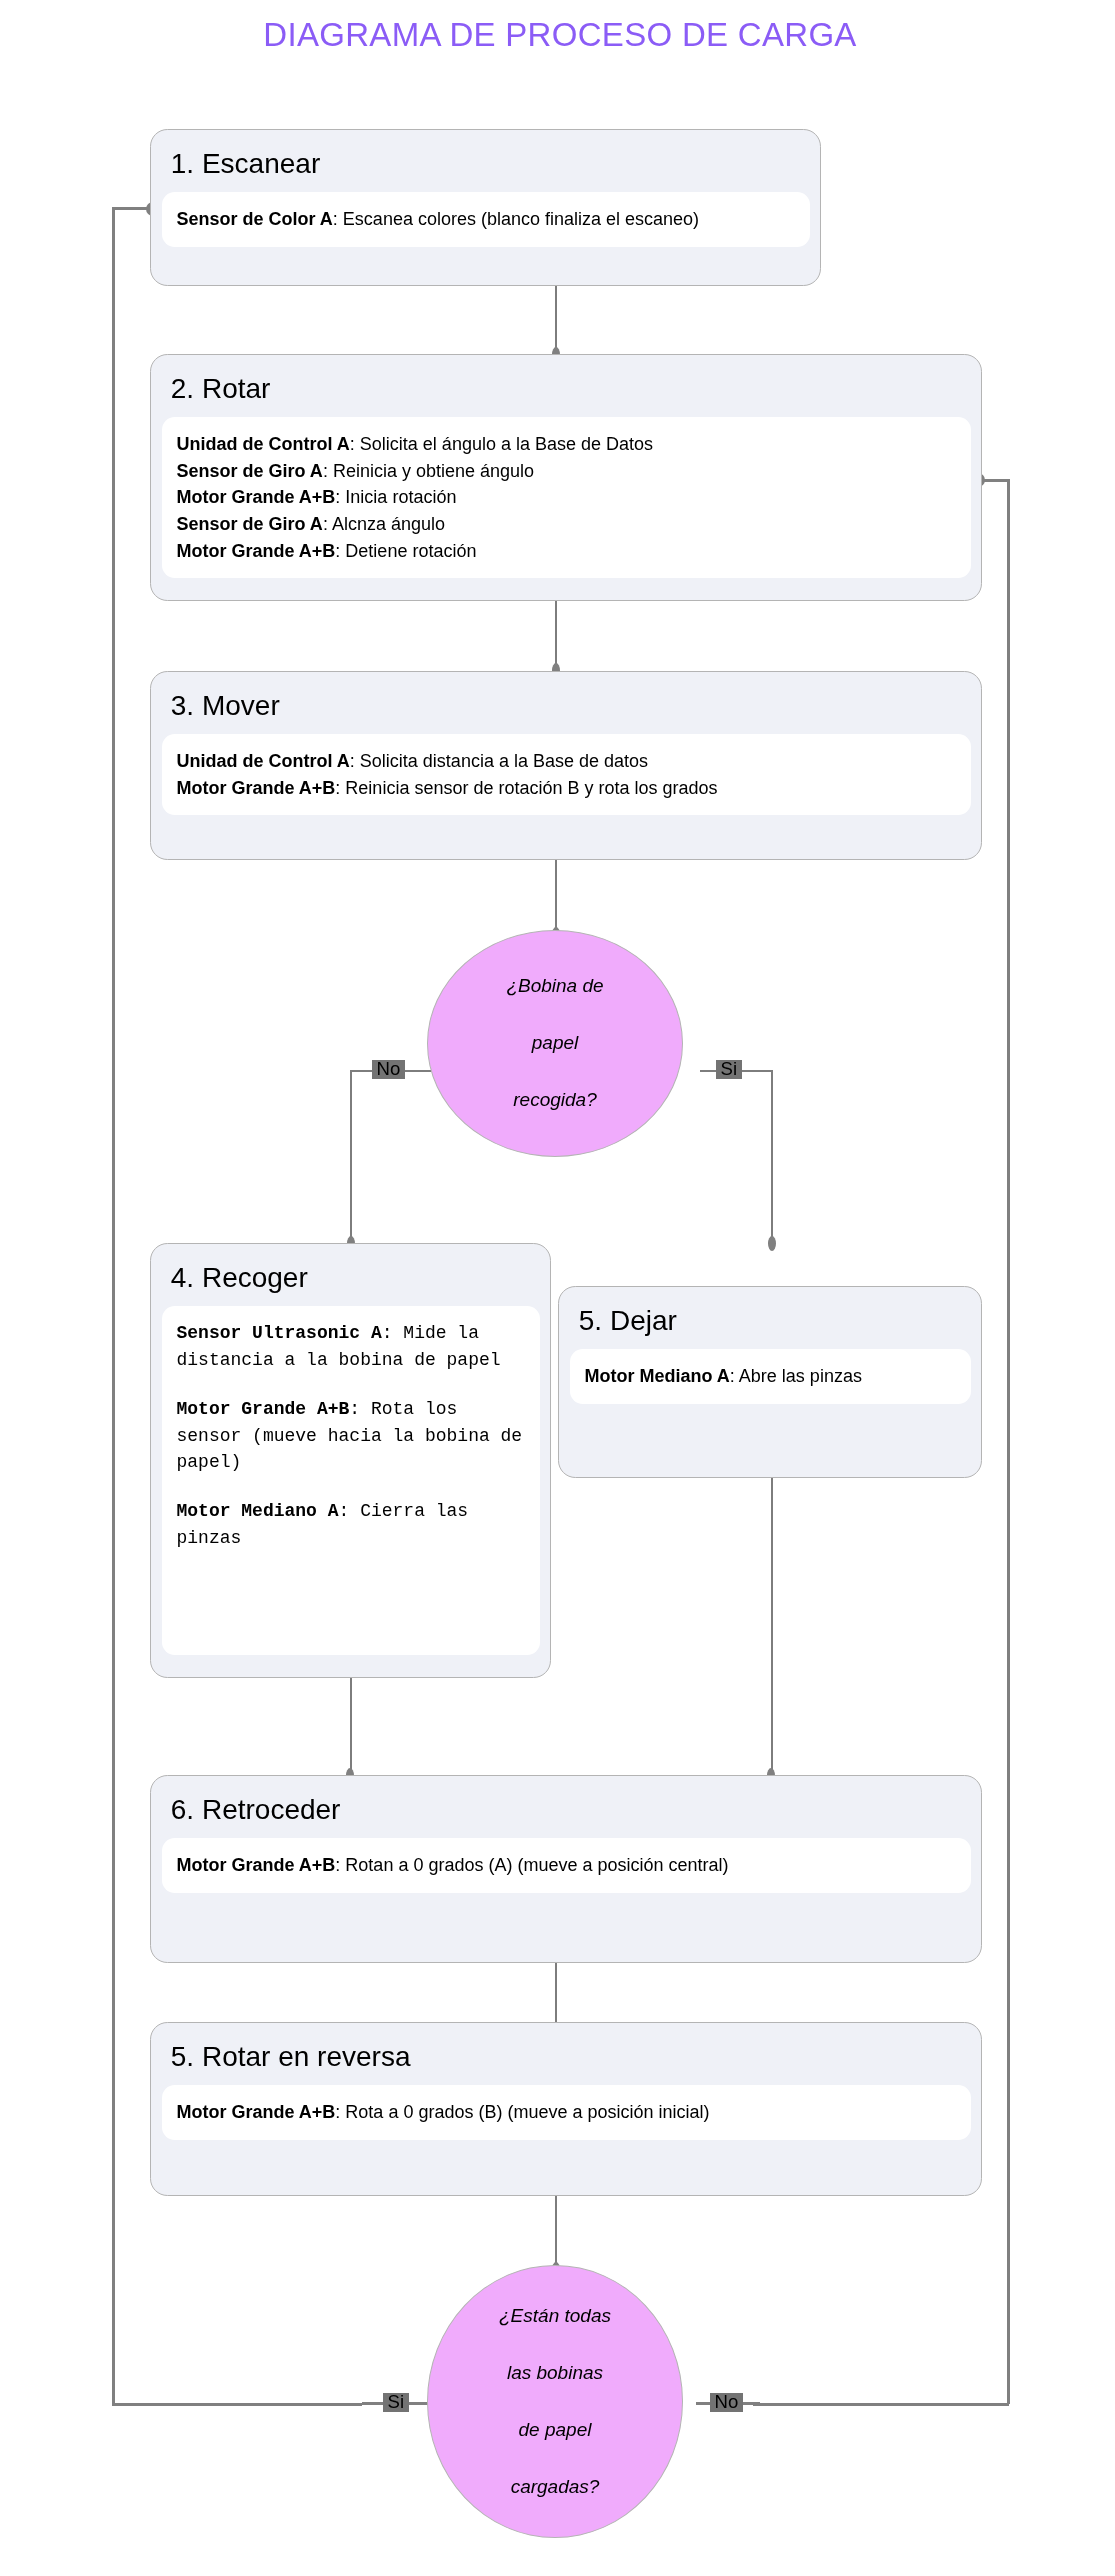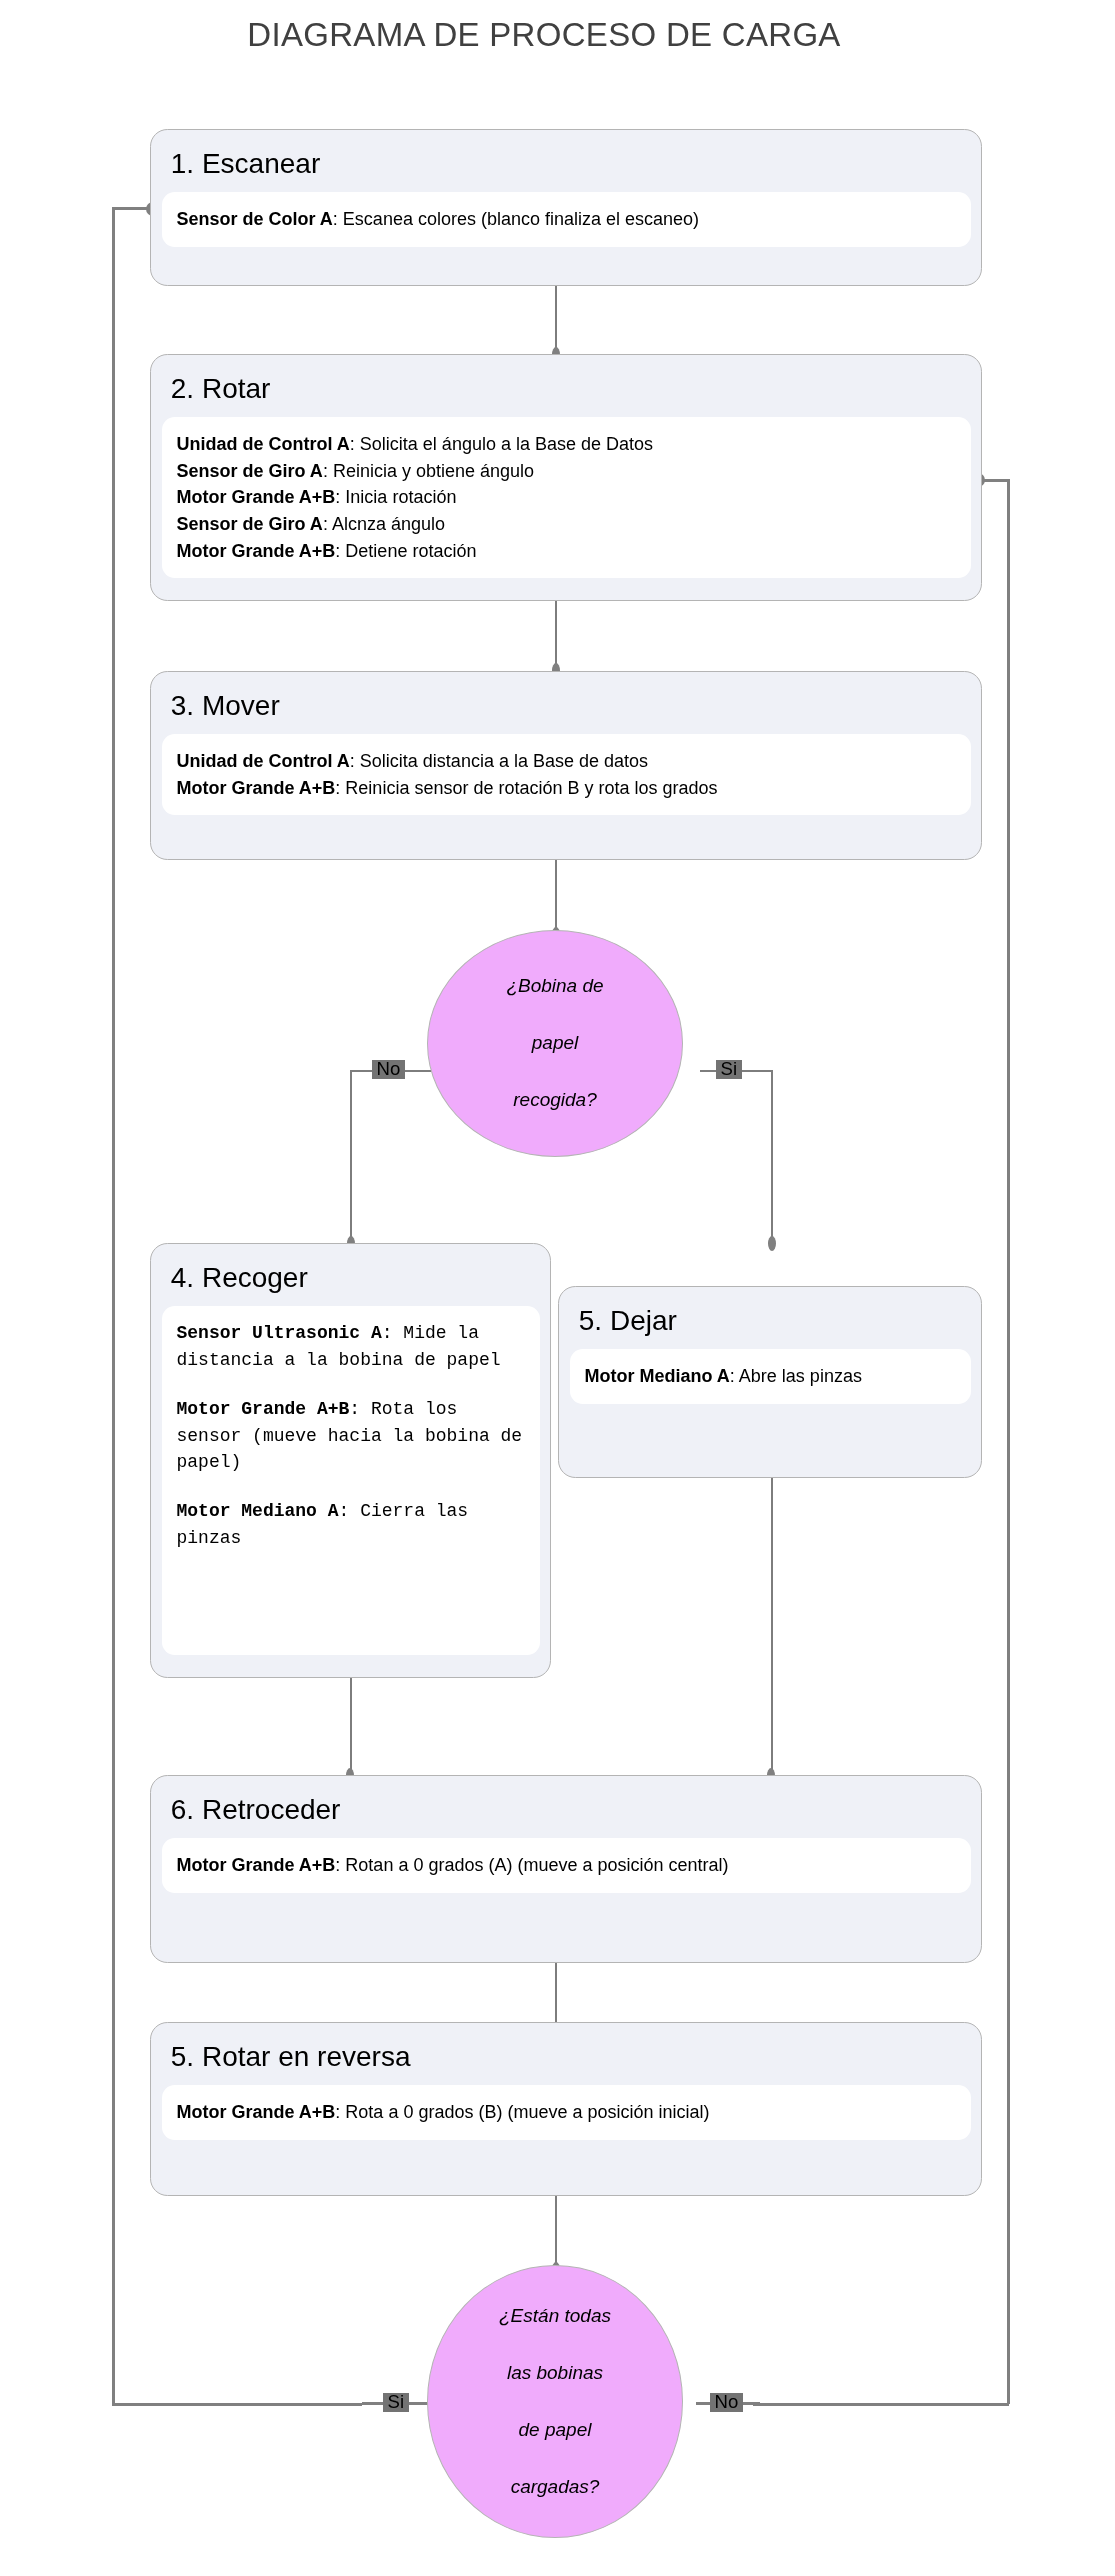--- a/index.html
+++ b/index.html
@@ -12,27 +12,27 @@
   #canvas {
     position: relative;
     width: 1115px;
     height: 2576px;
     overflow: hidden;
   }
 
   
   .title {
     position: absolute;
-    left: 0; top: 16.3px;
+    left: 16px; top: 16.3px;
     width: 1088px;
     text-align: center;
     font-size: 33px;
     font-weight: 400;
     letter-spacing: 0.3px;
-    color: #404040;
+    color: #8b5cf6;
     white-space: nowrap;
   }
 
   
   .step {
     position: absolute;
     background: #eff1f7;
     border: 1.7px solid #b4b4b4;
     border-radius: 17.4px;
     padding: 10.5px 10.5px 12.8px 10.5px;
@@ -163,21 +163,21 @@
 
   <div class="vline" style="left:555px; top:2196px; height:70px;"></div>
   <div class="node-dot" style="left:552px; top:2262px;"></div>
 
   <div class="hline hline-thick" style="left:362px; top:2402px; width:73px;"></div>
   <div class="edge-label" style="left:383px; top:2393px;">Si</div>
 
   <div class="hline hline-thick" style="left:696px; top:2402px; width:64px;"></div>
   <div class="edge-label" style="left:710px; top:2393px;">No</div>
 
-  <div class="step" style="left:150px; top:129px; width:832px; height:157px;">
+  <div class="step" style="left:150px; top:129px; width:671px; height:157px;">
     <div class="step-title">1. Escanear</div>
     <div class="step-body">
       <span class="ln"><b>Sensor de Color A</b><span>: Escanea colores (blanco finaliza el escaneo)</span></span>
     </div>
   </div>
 
   <div class="step" style="left:150px; top:354px; width:832px; height:247px;">
     <div class="step-title">2. Rotar</div>
     <div class="step-body">
       <span class="ln"><b>Unidad de Control A</b><span>: Solicita el ángulo a la Base de Datos</span></span>

